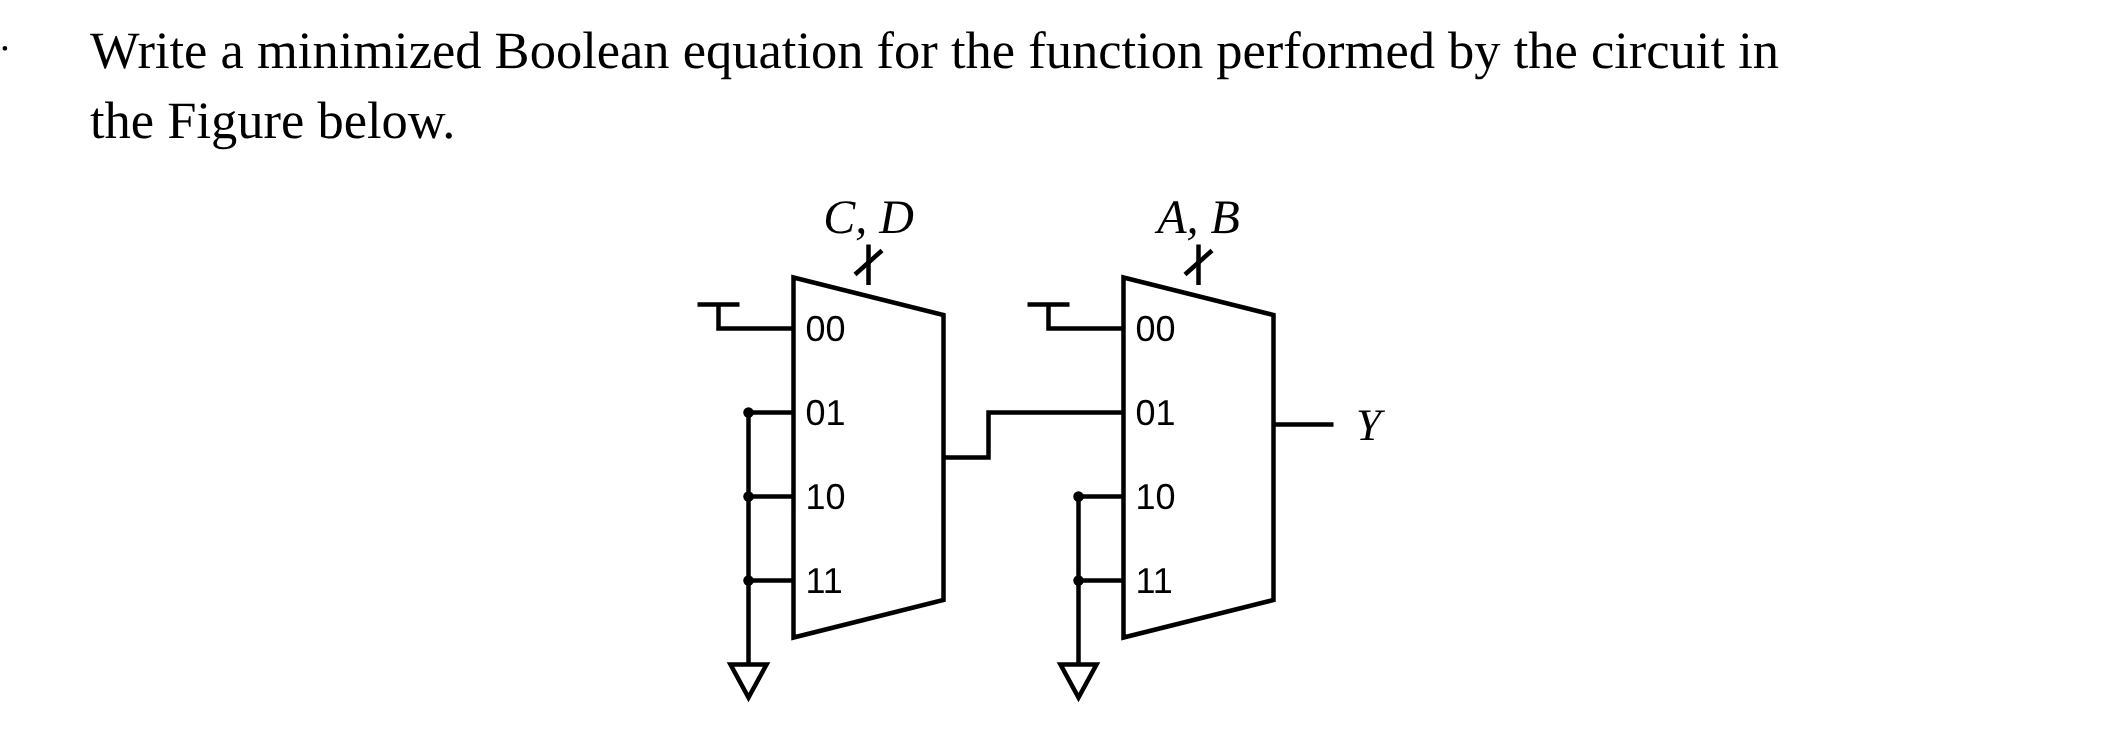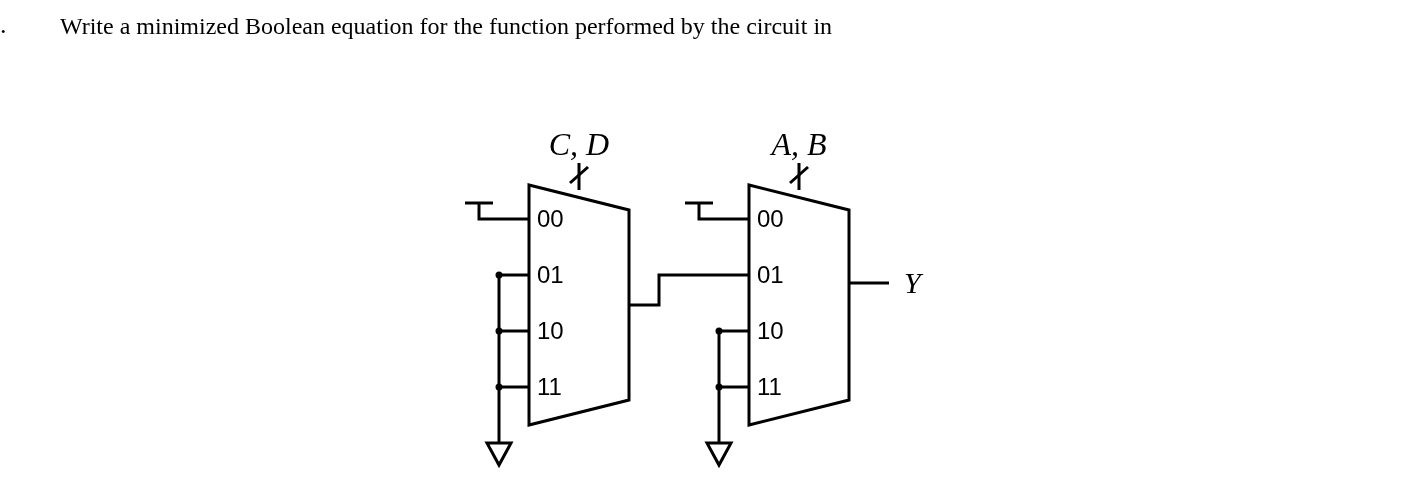--- a/index.html
+++ b/index.html
@@ -9,21 +9,21 @@
     }
     body {
       font-family: Georgia, 'Times New Roman', serif;
       background: #ffffff;
       color: #000000;
       width: 1412px;
       height: 504px;
       position: relative;
     }
     .question-text {
-      font-size: 24px;
+      font-size: 35px;
       line-height: 1.35;
       padding: 10px 20px 0 20px;
     }
     .question-marker {
       position: absolute;
       left: 0;
       top: 10px;
       font-size: 26px;
     }
     .indent {
@@ -56,20 +56,21 @@
     }
   </style>
 </head>
 <body>
 
 <span class="question-marker">.</span>
 
 <div class="question-text">
   <div class="indent">
     <span>Write a minimized Boolean equation for the function performed by the circuit in</span><br>
+    <span>the Figure below.</span>
   </div>
 </div>
 
 <div class="diagram-area">
   <svg viewBox="0 0 520 360">
 
     <text x="120" y="30" class="sel-label" text-anchor="middle">C, D</text>
 
     <line x1="120" y1="38" x2="120" y2="65" stroke="#000" stroke-width="3"></line>
 

